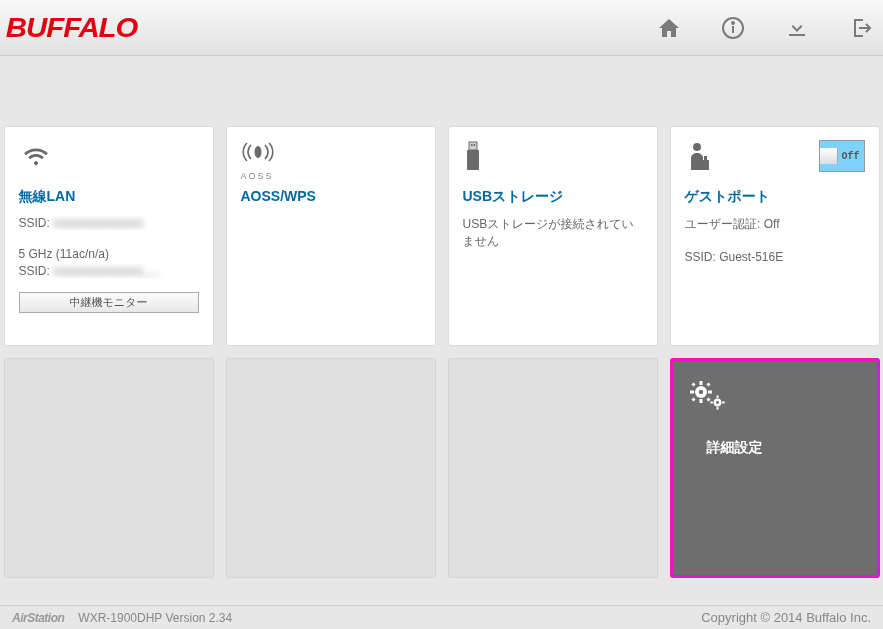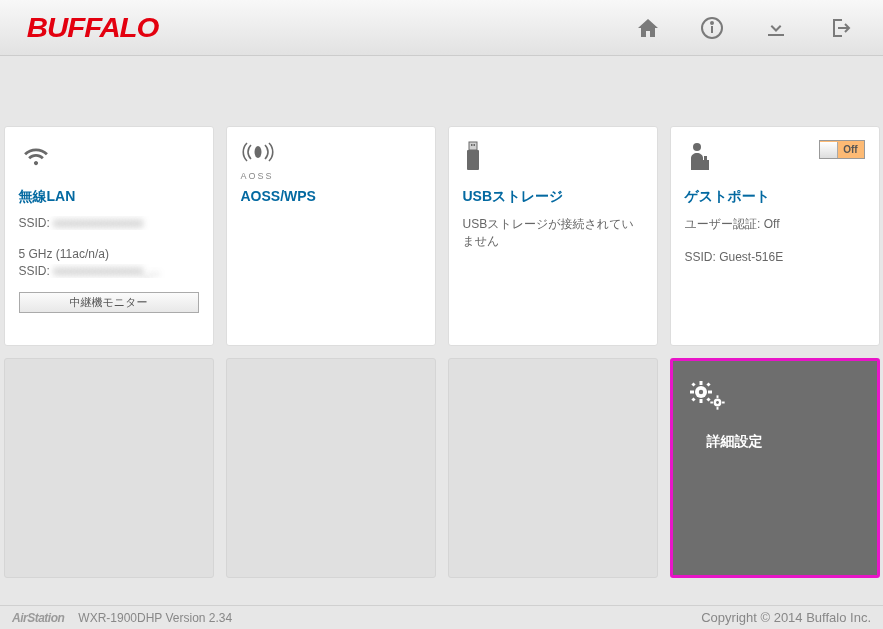--- a/index.html
+++ b/index.html
@@ -10,21 +10,21 @@
     background: #e7e7e7;
     overflow: hidden;
     position: relative;
   }
   .header {
     height: 56px;
     background: linear-gradient(to bottom, #f8f8f8 0%, #e2e2e2 100%);
     border-bottom: 1px solid #ccc;
     display: flex;
     align-items: center;
-    padding: 0 30px;
+    padding: 0 9px;
   }
   .brand {
     font-family: Arial, sans-serif;
     font-size: 28px;
     font-weight: 900;
     font-style: italic;
     color: #e3000f;
     letter-spacing: -1px;
     transform: scaleX(1.05);
   }
@@ -94,48 +94,49 @@
     font-size: 11px;
     text-align: center;
     border: 1px solid #aaa;
     background: linear-gradient(to bottom,#fbfbfb,#e8e8e8);
     padding: 2px 0;
     cursor: pointer;
     color: #555;
   }
   .off-toggle {
     width: 46px;
-    height: 19px;
+    height: 32px;
     border: 1px solid #999;
     display: flex;
     align-items: center;
     font-size: 10px;
     color: #555;
-    background: #fdba74;
+    background: #7dd3fc;
     cursor: pointer;
+    font-family: Liberation Mono, monospace;
   }
   .off-toggle .knob {
     width: 18px;
     height: 16px;
     background: linear-gradient(to bottom,#fff,#ddd);
     border-right: 1px solid #aaa;
   }
   .off-toggle .lbl {
     flex: 1;
     text-align: center;
     font-weight: bold;
   }
   .card.advanced {
     background: #6e6e6e;
     border: 3px solid #e815c8;
     color: #fff;
   }
   .card.advanced h3 {
     color: #fff;
-    margin-top: 14px;
+    margin-top: 20px;
     padding-left: 20px;
   }
   .footer {
     position: absolute;
     bottom: 0;
     left: 0;
     right: 0;
     height: 24px;
     background: #e7e7e7;
     border-top: 1px solid #d0d0d0;

